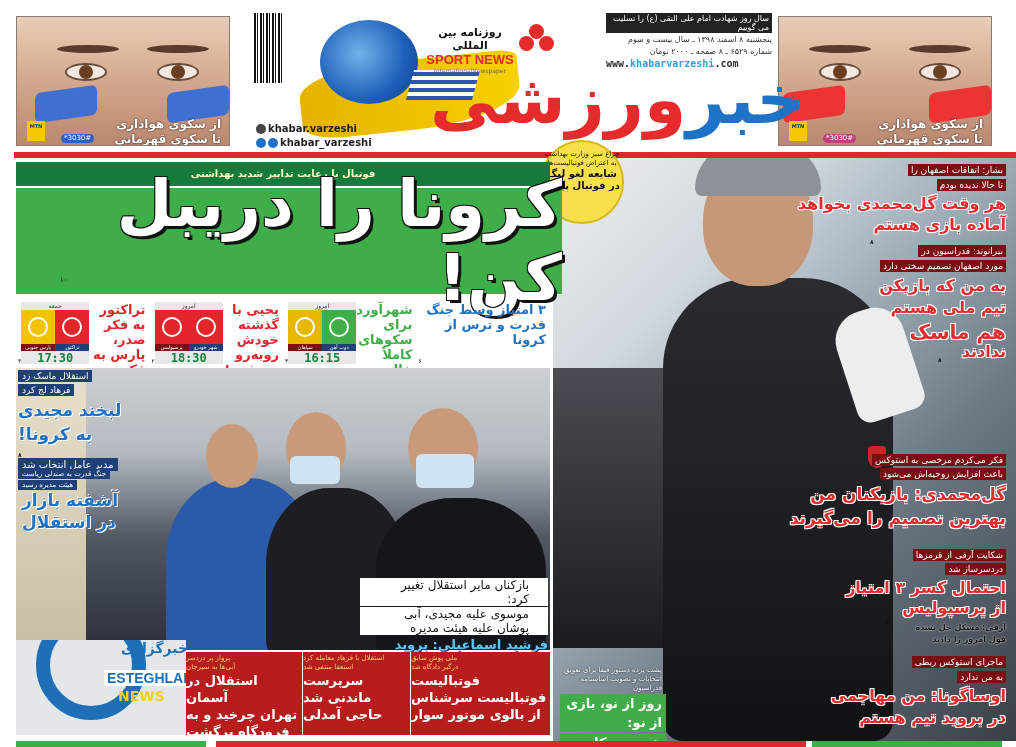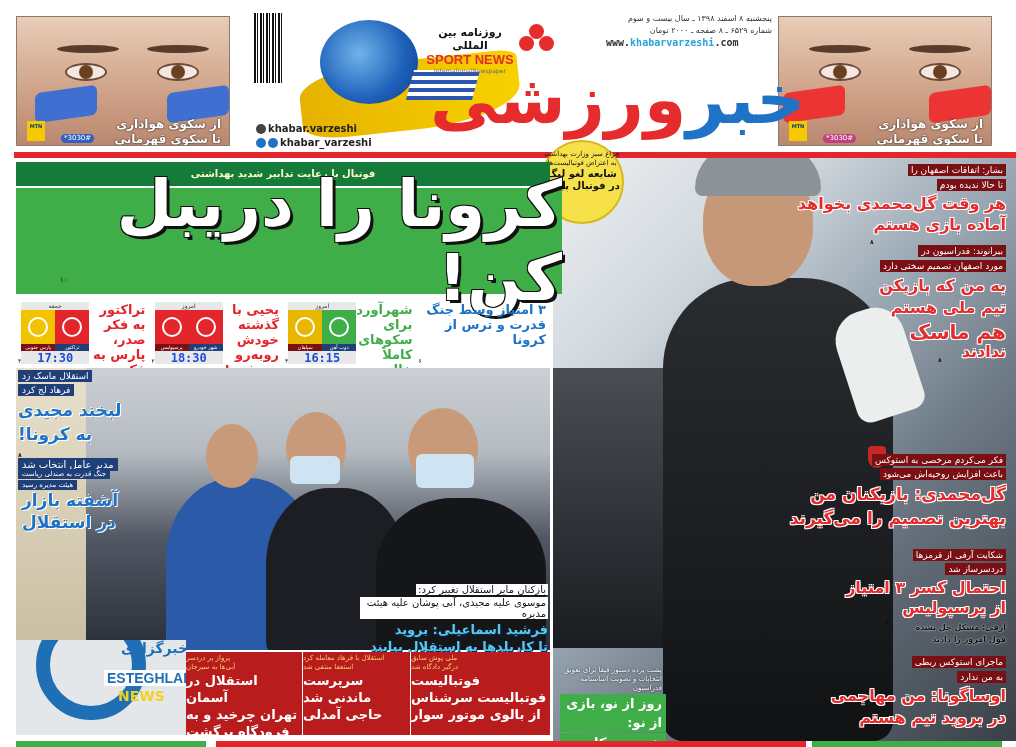--- a/index.html
+++ b/index.html
@@ -40,32 +40,32 @@
   .fixtures{position:absolute;left:16px;top:300px;width:534px;height:66px;display:flex;flex-direction:row}
   .fx{flex:1;display:flex;flex-direction:row;align-items:stretch;padding:2px}
   .fx .txt{flex:1;font-size:13px;font-weight:bold;line-height:15px;text-align:right;padding-right:2px}
   .fx .card{width:68px;background:#e8e8e8;position:relative}
   .fx .day{font-size:6px;text-align:center;color:#333;height:8px;line-height:8px}
   .fx .teams{display:flex;height:34px}
   .fx .teams div{flex:1;display:flex;align-items:center;justify-content:center}
   .fx .crest{width:20px;height:20px;border-radius:50%;border:2px solid #fff}
   .fx .names{display:flex;font-size:5px;color:#fff;height:7px;line-height:7px}
   .fx .names span{flex:1;text-align:center}
-  .fx .time{font-size:12px;font-weight:bold;text-align:center;color:#1d4ed8;font-family:"DejaVu Sans Mono",monospace;line-height:14px}
+  .fx .time{font-size:12px;font-weight:bold;text-align:center;color:#15803d;font-family:"DejaVu Sans Mono",monospace;line-height:14px}
   .fx .pgn{font-size:6px;align-self:flex-end}
   
   .photo{position:absolute;left:16px;top:368px;width:534px;height:282px;background:linear-gradient(180deg,#ccd0d4 0%,#b4bac0 30%,#515864 60%,#2a2f38 100%);overflow:hidden}
   .shelf{position:absolute;left:0;top:0;width:70px;height:282px;background:linear-gradient(180deg,#e8e0cc,#c9bea2)}
   .person{position:absolute;border-radius:45% 45% 10% 10%}
   .head{position:absolute;border-radius:50%;background:#c89a7a}
   .mask{position:absolute;background:#cfe4f2;border-radius:6px}
   .lcap{position:absolute;background:#1e3f78;color:#fff;font-size:9px;padding:1px 4px;white-space:nowrap}
   .lhead{position:absolute;color:#1e73c6;font-weight:bold;font-size:17px;text-shadow:1px 1px 0 #fff,-1px -1px 0 #fff;white-space:nowrap}
   .bquote{position:absolute;left:360px;top:578px;width:188px;text-align:right}
-  .bquote .cap{display:inline-block;background:#fff;color:#111;font-size:10px;padding:0 2px;margin-bottom:1px}
+  .bquote .cap{display:inline-block;background:#fff;color:#111;font-size:12px;padding:0 19px;margin-bottom:1px}
   .bquote .big{font-size:13px;font-weight:bold;color:#59c8f0;line-height:17px;text-shadow:1px 1px 0 #0b2c55}
   
   .esteg{position:absolute;left:16px;top:640px;width:170px;height:95px;background:#e3e7ea;overflow:hidden}
   .esteg .ring{position:absolute;left:20px;top:-30px;width:110px;height:110px;border-radius:50%;border:14px solid #1e6fb5;}
   .esteg .lbl{position:absolute;left:88px;top:30px;background:#fff;color:#1e6fb5;font-weight:bold;font-size:14px;padding:0 3px;direction:ltr;font-family:"Liberation Sans",sans-serif}
   .esteg .news{position:absolute;left:102px;top:48px;color:#f2d21b;font-weight:bold;font-size:14px;direction:ltr}
   .esteg .fa{position:absolute;left:105px;top:0;color:#1e6fb5;font-size:14px;font-weight:bold}
   .bbox{position:absolute;top:652px;height:83px;background:#b91c1c;color:#fff;text-align:left;padding-top:2px}
   .bbox .k{font-size:7px;color:#f2d46a;line-height:9px}
   .bbox .h{font-size:13px;font-weight:bold;line-height:17px}
@@ -136,20 +136,21 @@
 </div>
 <div class="dots">
   <span style="left:12px;top:0"></span>
     <span style="left:2px;top:12px"></span>
     <span style="left:22px;top:12px"></span>
 </div>
 <div class="logo-main">
   <span class="blue">خبر</span><span>ورزشی</span>
 </div>
 <div class="info">
+  <div class="strip">سال روز شهادت امام علی النقی (ع) را تسلیت می گوییم</div>
   <div class="line">پنجشنبه ۸ اسفند ۱۳۹۸ ـ سال بیست و سوم</div>
   <div class="line">شماره ۶۵۲۹ ـ ۸ صفحه ـ ۲۰۰۰ تومان</div>
   <div class="url"><span>www.</span><b>khabarvarzeshi</b><span>.com</span></div>
 </div>
 <div class="social">
   <div><span class="ic" style="background:#444"></span><span>khabar.varzeshi</span></div>
   <div><span class="ic"></span><span class="ic"></span><span>khabar_varzeshi</span></div>
 </div>
 <div class="redrule"></div>
 

